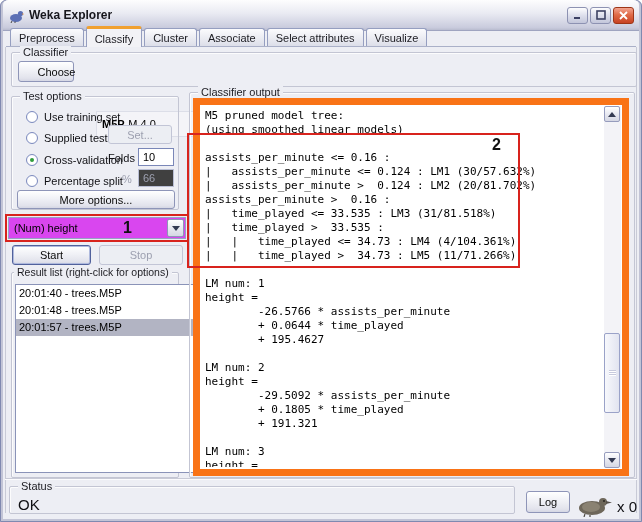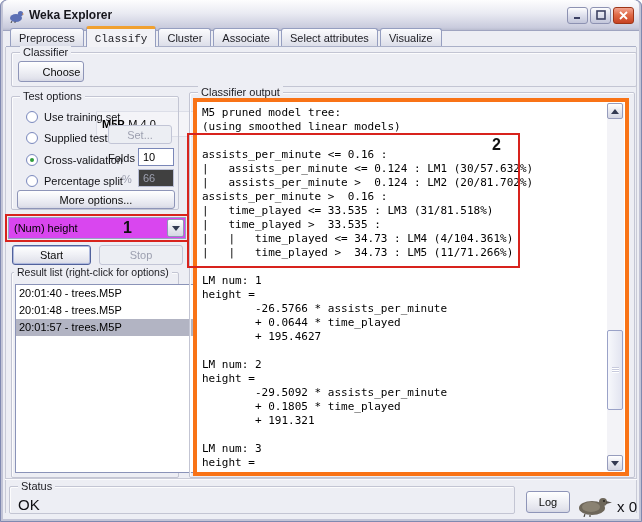--- a/index.html
+++ b/index.html
@@ -32,21 +32,21 @@
     border-bottom:1px solid #aab0c8;
   }
   .tab {
     font-size:11px; color:#1c1c22; padding:3px 8px 3px;
     border:1px solid #959ec0; border-bottom:none; border-radius:3px 3px 0 0;
     background:linear-gradient(#fbfbfd,#e9eaf1 60%,#dcdee9);
     margin-right:2px; height:18px; line-height:12px;
   }
   .tab.active {
     height:21px; background:#f2f2f6; margin-bottom:-1px; padding-top:4px;
-    border-top:3px solid #f0a030; font-weight:normal;font-family:Liberation Mono, monospace;
+    border-top:3px solid #f0a030; font-weight:normal;
   }
   .content-frame {
     position:absolute; left:2px; top:47px; right:2px; bottom:6px;
     border-left:1px solid #c8cad6; border-right:1px solid #c8cad6; background:#edeef4;
   }
   
   .groupbox {
     position:absolute; border:1px solid #c3c5d3; border-radius:2px;
     box-shadow:inset 1px 1px 0 rgba(255,255,255,.8);
   }
@@ -99,21 +99,21 @@
   
   .listbox {
     position:absolute; left:12px; top:284px; width:181px; height:189px;
     background:#fff; border:1px solid #8a93b8; overflow:hidden;
   }
   .list-item { font-size:11px; color:#000; height:17px; line-height:17px; padding-left:3px; white-space:nowrap; }
   .list-item.selected { background:#b2b4c3; }
   
   .output-area {
     position:absolute; left:190px; top:98px; width:436px; height:378px;
-    background:#fff; border:4px solid #f97316;
+    background:#fff; border:7px solid #f97316;
   }
   .output-pre {
     position:absolute; left:5px; top:4px; right:19px; bottom:2px; overflow:hidden;
     font-family:"DejaVu Sans Mono","Liberation Mono",monospace;
     font-size:11px; line-height:14px; color:#000; white-space:pre;
   }
   .vscroll { position:absolute; top:1px; right:1px; width:17px; bottom:1px; background:#f3f3f7; }
   .scrollbtn {
     position:absolute; left:0; width:16px; height:16px; border:1px solid #969cbd; border-radius:2px;
     background:linear-gradient(#ffffff,#e8e9f1 50%,#d5d7e4);
@@ -177,21 +177,21 @@
   </div>
 
   <div class="content-frame"></div>
 
   <div class="groupbox" style="left:8px; top:52px; width:626px; height:35px;">
     <span class="group-title">Classifier</span>
     <div class="scheme-panel">
       <span class="mono-b">M5P</span>
         <span> -M 4.0</span>
     </div>
-    <button class="xpbtn" style="left:6px; top:8px; width:66px; height:21px;padding-left:21px;">Choose</button>
+    <button class="xpbtn" style="left:6px; top:8px; width:56px; height:21px;padding-left:21px;">Choose</button>
   </div>
 
   <div class="groupbox" style="left:8px; top:96px; width:168px; height:114px;">
     <span class="group-title">Test options</span>
 
     <div class="radio-row" style="top:12px;">
       <span class="radio"></span>
       <span class="radio-label">Use training set</span>
     </div>
 

